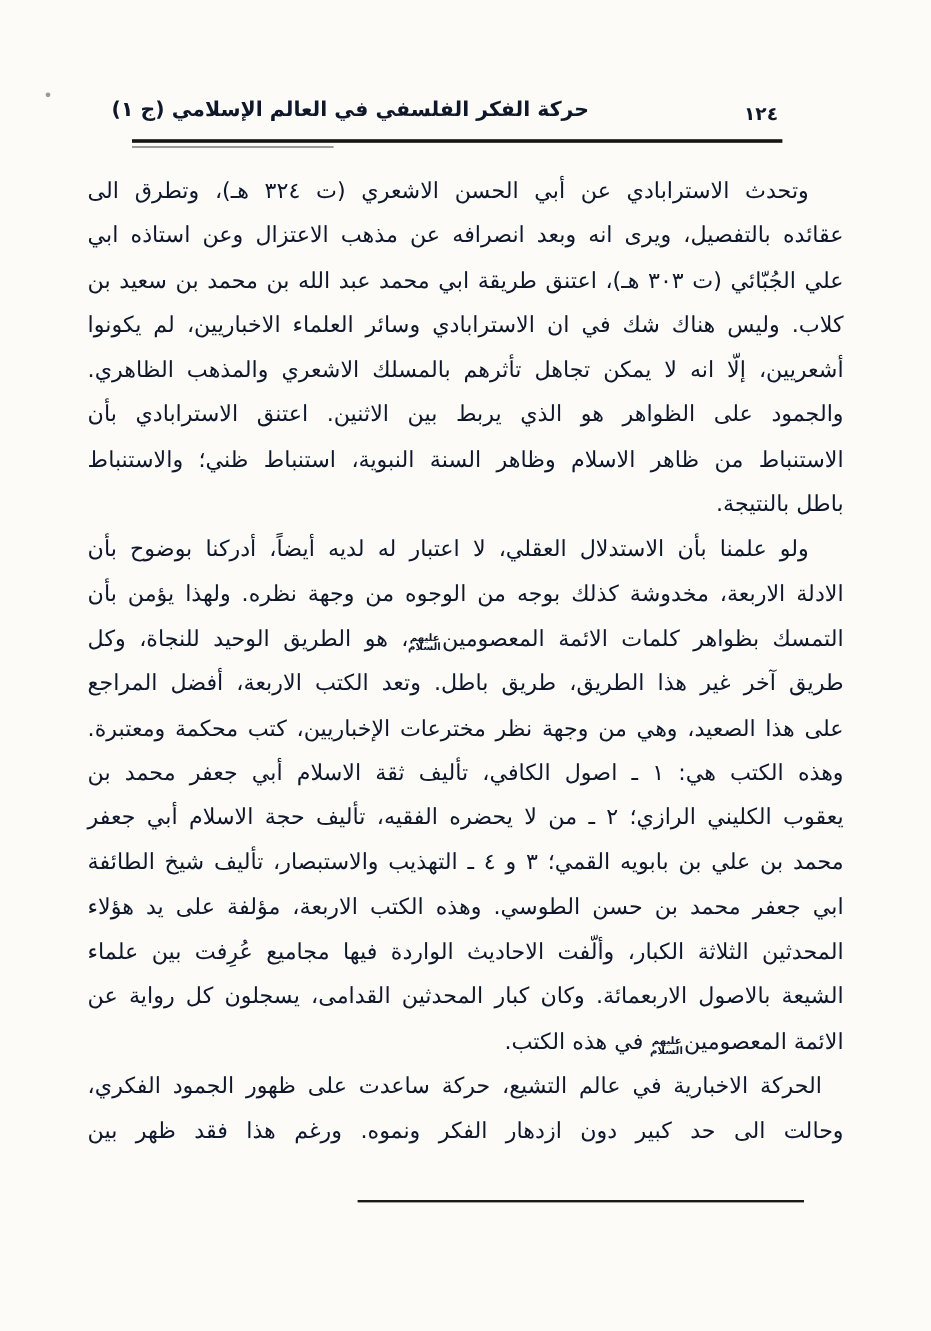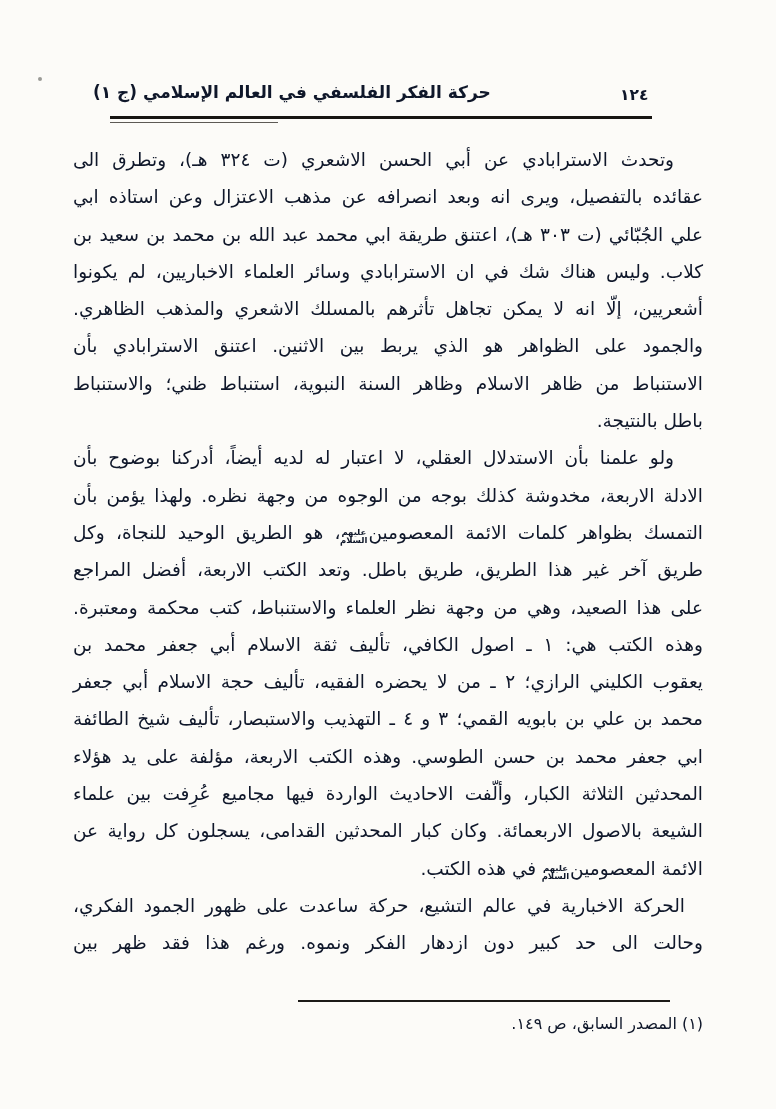--- a/index.html
+++ b/index.html
@@ -95,29 +95,28 @@
       <div class="line"><span>علي الجُبّائي (ت ٣٠٣ هـ)، اعتنق طريقة ابي محمد عبد الله بن محمد بن سعيد بن</span></div>
       <div class="line"><span>كلاب. وليس هناك شك في ان الاسترابادي وسائر العلماء الاخباريين، لم يكونوا</span></div>
       <div class="line"><span>أشعريين، إلّا انه لا يمكن تجاهل تأثرهم بالمسلك الاشعري والمذهب الظاهري.</span></div>
       <div class="line"><span>والجمود على الظواهر هو الذي يربط بين الاثنين. اعتنق الاسترابادي بأن</span></div>
       <div class="line"><span>الاستنباط من ظاهر الاسلام وظاهر السنة النبوية، استنباط ظني؛ والاستنباط</span></div>
       <div class="line right"><span>باطل بالنتيجة.</span></div>
       <div class="line indent"><span>ولو علمنا بأن الاستدلال العقلي، لا اعتبار له لديه أيضاً، أدركنا بوضوح بأن</span></div>
       <div class="line"><span>الادلة الاربعة، مخدوشة كذلك بوجه من الوجوه من وجهة نظره. ولهذا يؤمن بأن</span></div>
       <div class="line"><span>التمسك بظواهر كلمات الائمة المعصومين</span><span class="honorific">عليهم السلام</span><span>، هو الطريق الوحيد للنجاة، وكل</span></div>
       <div class="line"><span>طريق آخر غير هذا الطريق، طريق باطل. وتعد الكتب الاربعة، أفضل المراجع</span></div>
-      <div class="line"><span>على هذا الصعيد، وهي من وجهة نظر العلماء والاستنباط، كتب محكمة ومعتبرة.</span></div>
+      <div class="line"><span>على هذا الصعيد، وهي من وجهة نظر مخترعات الإخباريين، كتب محكمة ومعتبرة.</span></div>
       <div class="line"><span>وهذه الكتب هي: ١ ـ اصول الكافي، تأليف ثقة الاسلام أبي جعفر محمد بن</span></div>
       <div class="line"><span>يعقوب الكليني الرازي؛ ٢ ـ من لا يحضره الفقيه، تأليف حجة الاسلام أبي جعفر</span></div>
       <div class="line"><span>محمد بن علي بن بابويه القمي؛ ٣ و ٤ ـ التهذيب والاستبصار، تأليف شيخ الطائفة</span></div>
       <div class="line"><span>ابي جعفر محمد بن حسن الطوسي. وهذه الكتب الاربعة، مؤلفة على يد هؤلاء</span></div>
       <div class="line"><span>المحدثين الثلاثة الكبار، وألّفت الاحاديث الواردة فيها مجاميع عُرِفت بين علماء</span></div>
       <div class="line"><span>الشيعة بالاصول الاربعمائة. وكان كبار المحدثين القدامى، يسجلون كل رواية عن</span></div>
       <div class="line right"><span>الائمة المعصومين</span><span class="honorific">عليهم السلام</span><span> في هذه الكتب.</span></div>
       <div class="line indent-small"><span>الحركة الاخبارية في عالم التشيع، حركة ساعدت على ظهور الجمود الفكري،</span></div>
       <div class="line"><span>وحالت الى حد كبير دون ازدهار الفكر ونموه. ورغم هذا فقد ظهر بين</span></div>
     </div>
 
   <div class="footnote-rule"></div>
 
-  <div class="footnote">(١) المصدر السابق، ص ١٤٩.</div>
 
 </div>
 
 </body></html>

